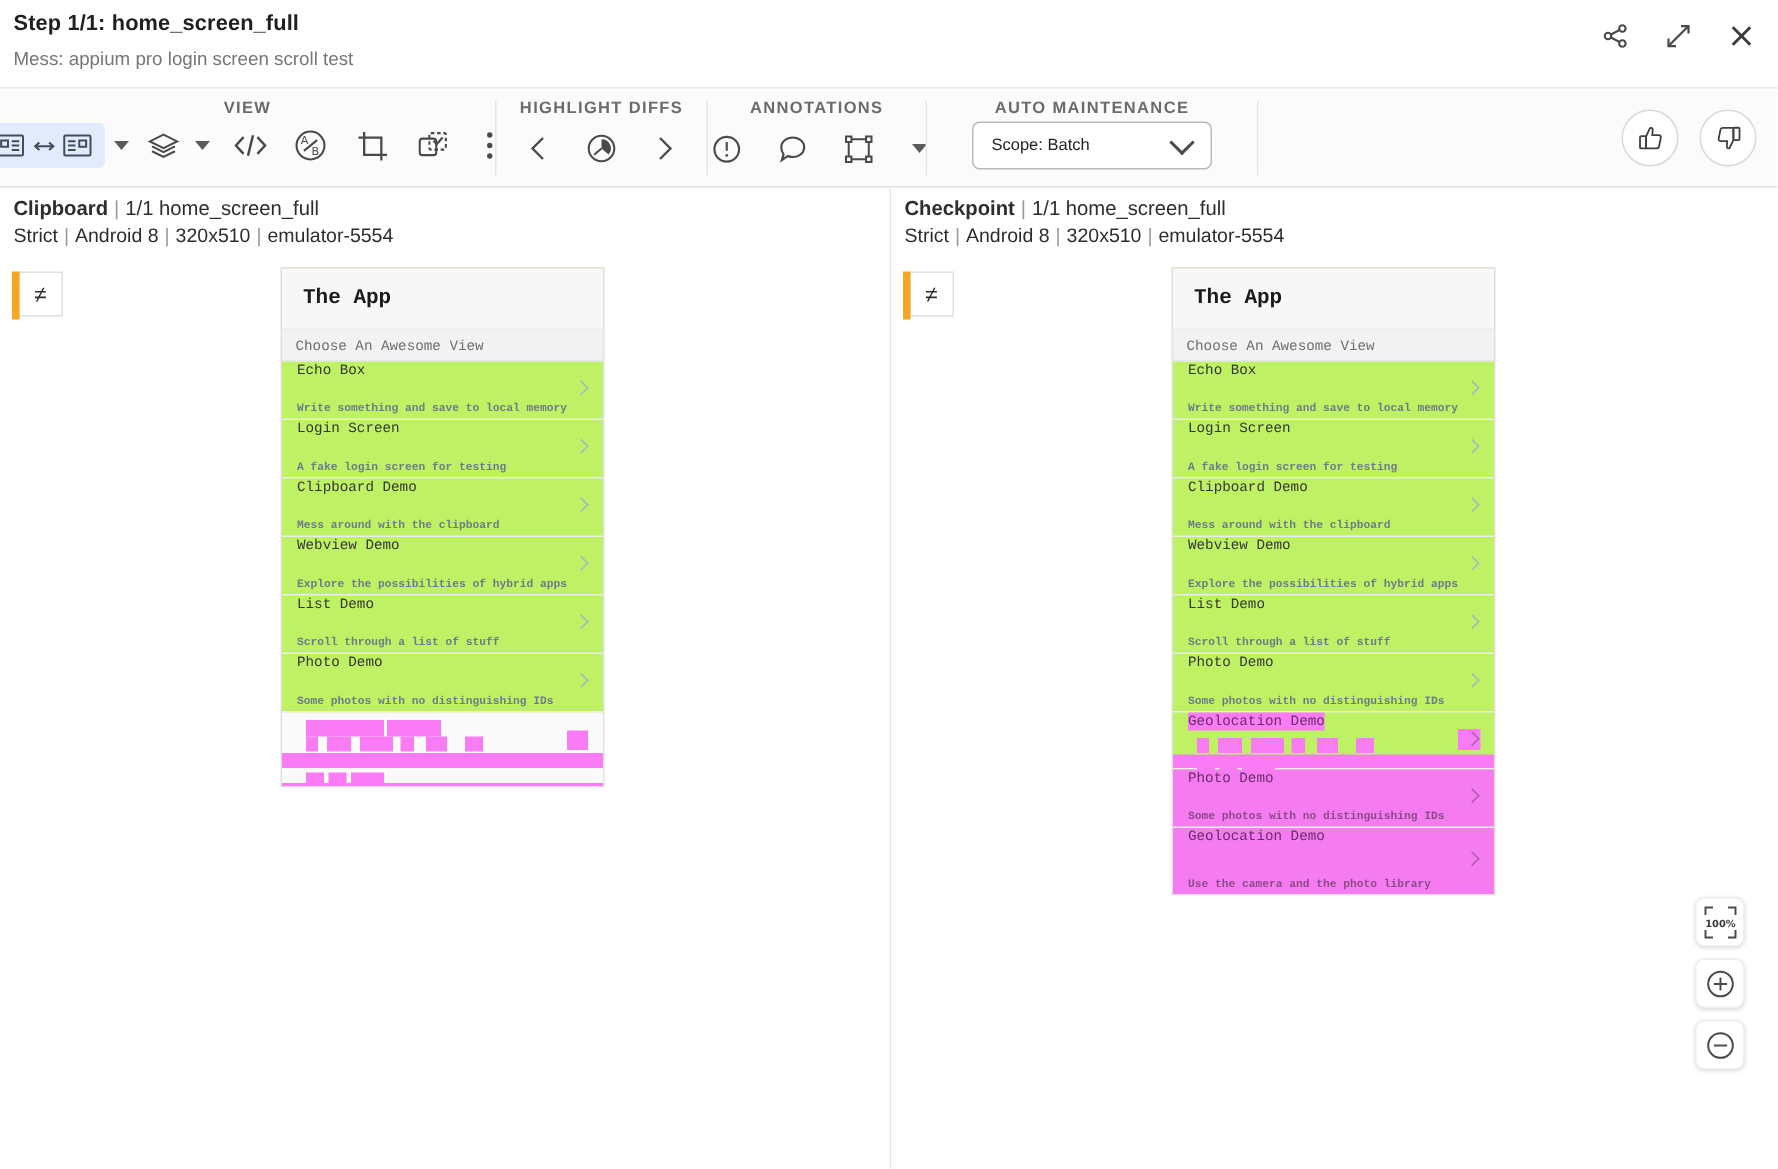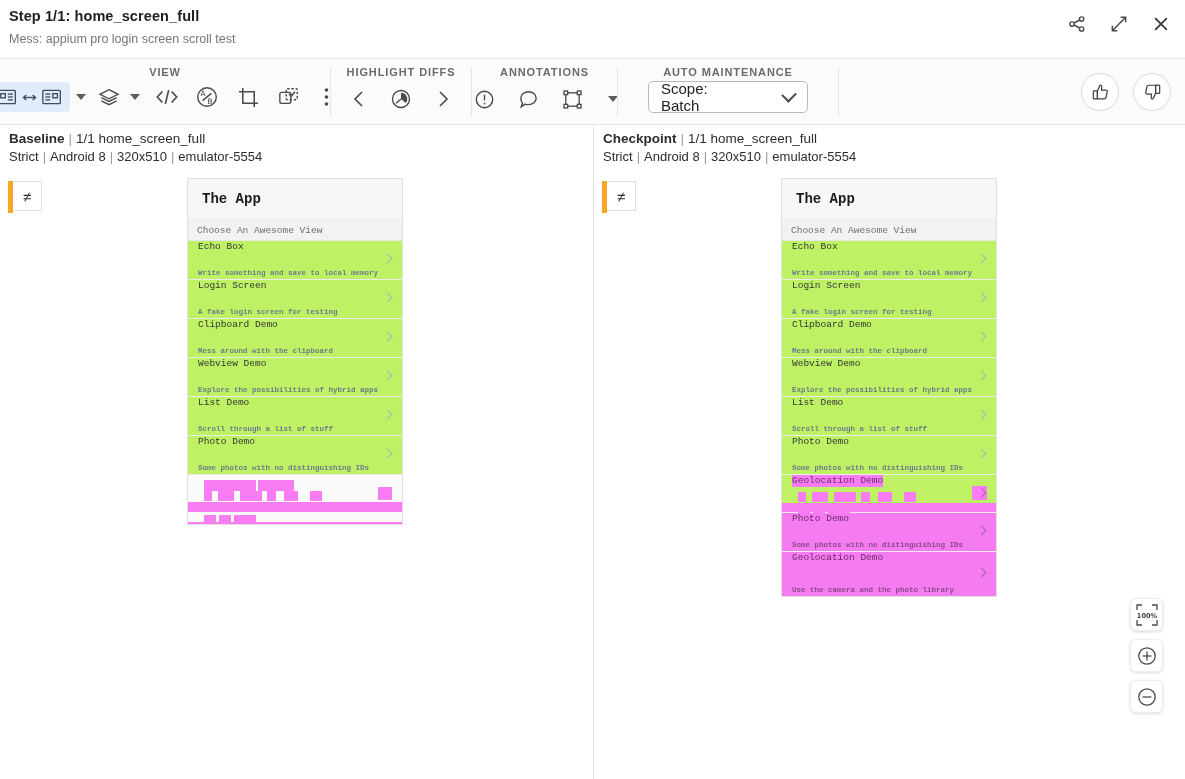--- a/index.html
+++ b/index.html
@@ -75,21 +75,21 @@
   }
   .caret {
     width: 0; height: 0; border-left: 5px solid transparent;
     border-right: 5px solid transparent; border-top: 6px solid #5b5b5b;
     margin-left: 6px; margin-right: 2px; cursor: pointer;
   }
   .scope-select {
     display: flex; align-items: center; justify-content: space-between;
     width: 160px; height: 32px; border: 1px solid #b9b9b9;
     border-radius: 5px; background: #ffffff; padding: 0 10px 0 12px;
-    font-size: 15px; color: #232323; cursor: pointer; margin-top: 3px; gap: 48px;
+    font-size: 11px; color: #232323; cursor: pointer; margin-top: 3px; gap: 48px;
   }
   .chev-down {
     width: 12px; height: 12px; border-right: 2px solid #4a4a4a;
     border-bottom: 2px solid #4a4a4a; transform: rotate(45deg);
     margin-bottom: 4px; margin-right: 3px;
   }
   .round-btn {
     width: 38px; height: 38px; border-radius: 50%;
     border: 1px solid #d9d9d9; background: #ffffff;
     display: flex; align-items: center; justify-content: center;
@@ -379,21 +379,21 @@
         <rect x="14.6" y="2.5" width="4.7" height="9.5" rx="0.8"></rect>
       </svg>
     </button>
   </div>
 </div>
 
 <div class="pane-divider"></div>
 
 <div class="pane pane-left">
   <div class="pane-title">
-    <b>Baseline</b><span class="sep">|</span><span>1/1 home_screen_full</span>
+    <b>Clipboard</b><span class="sep">|</span><span>1/1 home_screen_full</span>
   </div>
   <div class="pane-meta">
     <span>Strict</span><span class="sep">|</span><span>Android 8</span><span class="sep">|</span><span>320x510</span><span class="sep">|</span><span>emulator-5554</span>
   </div>
 
   <div class="diff-flag" style="left:12px; top:55px;">
     <span style="font-size:15px;color:#2f2f2f;">≠</span>
   </div>
 
   <div class="shot" style="left:188px; top:53px;">

